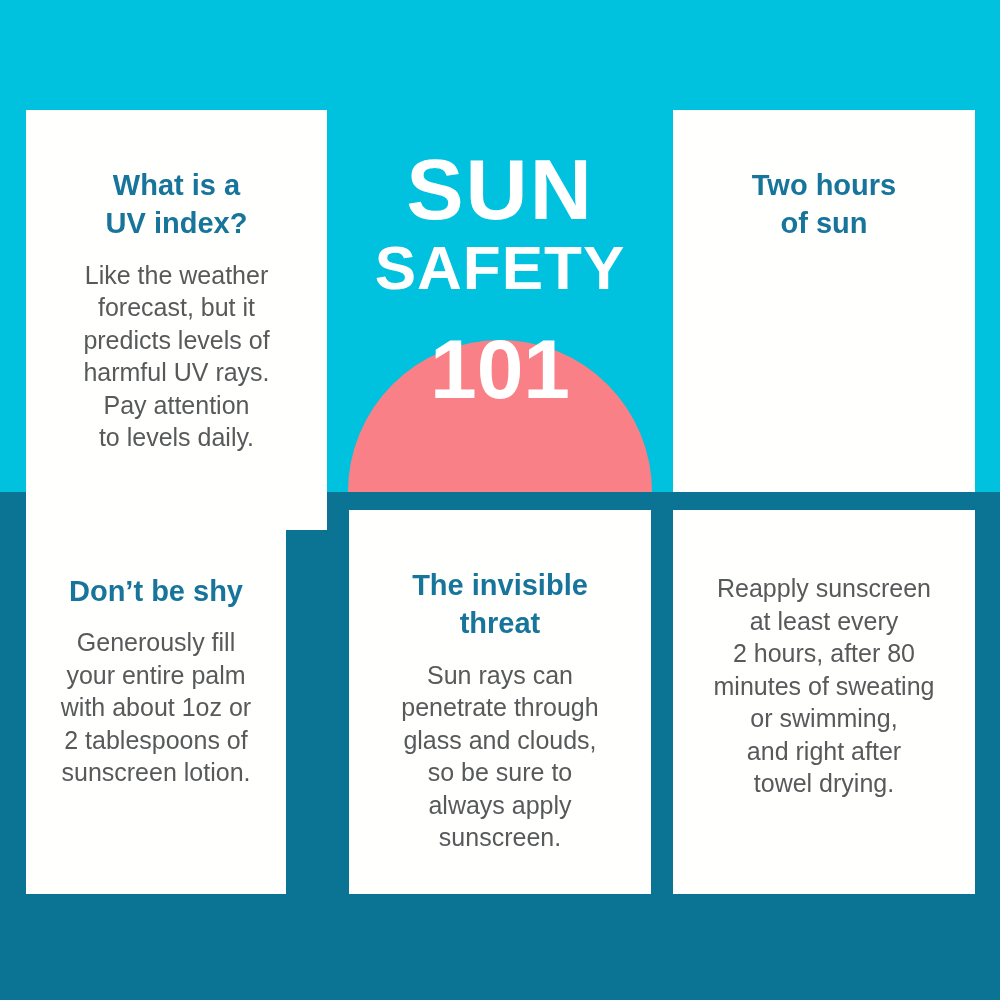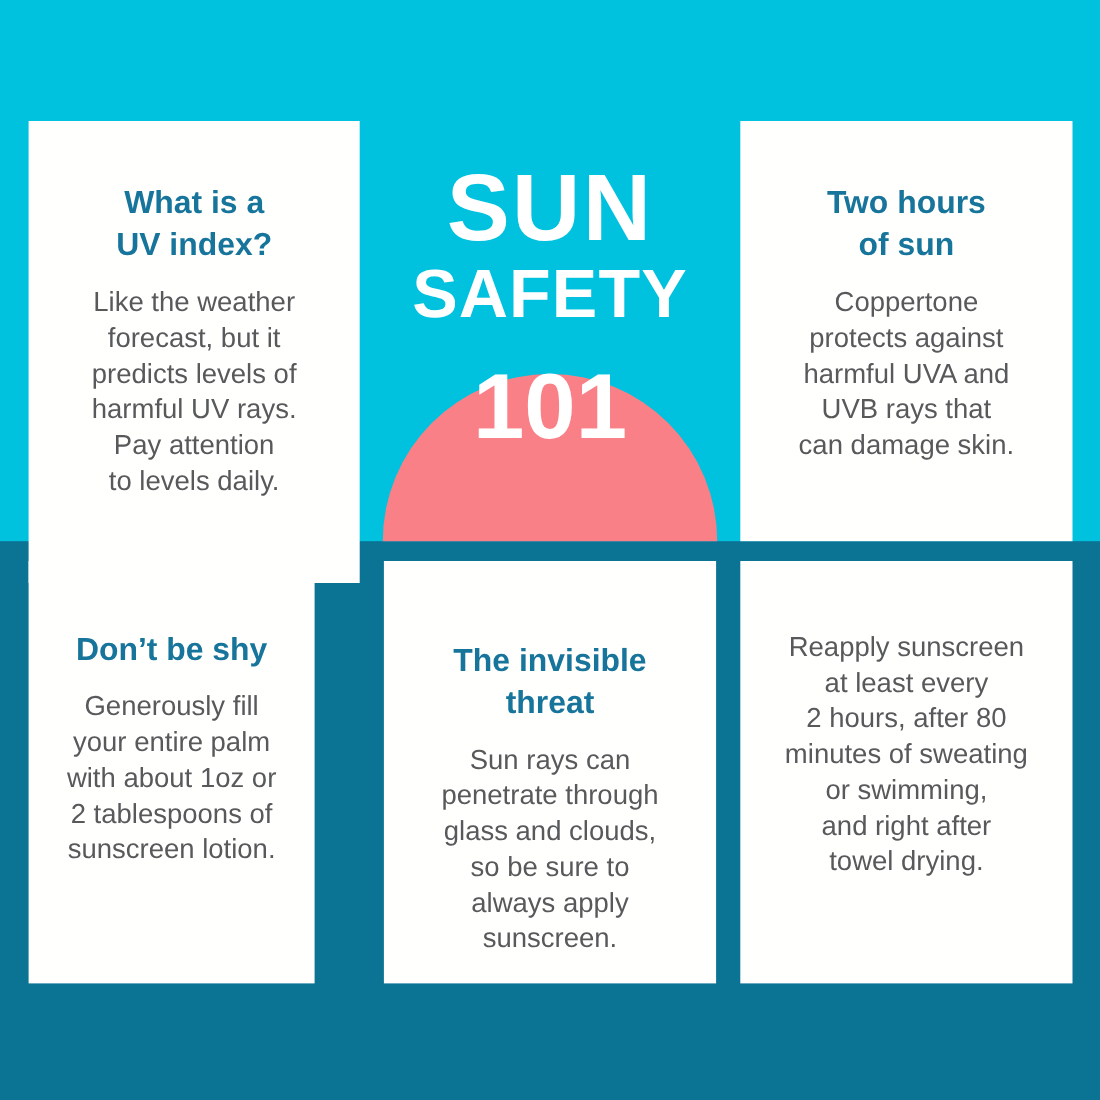--- a/index.html
+++ b/index.html
@@ -149,38 +149,33 @@
 forecast, but it
 predicts levels of
 harmful UV rays.
 Pay attention
 to levels daily.</p>
   </div>
 
   <div class="card" id="card-two-kinds">
     <p class="card-title" style="white-space: pre-line;">Two hours
 of sun</p>
-    <p class="card-body">Coppertone
-protects against
-harmful UVA and
-UVB rays that
-can damage skin.</p>
   </div>
 
   <div class="card" id="card-dont-be-shy">
     <p class="card-title" style="white-space: pre-line;">Don’t be shy</p>
     <p class="card-body">Generously fill
 your entire palm
 with about 1oz or
 2 tablespoons of
 sunscreen lotion.</p>
   </div>
 
   <div class="card" id="card-invisible">
-    <p class="card-title" style="white-space: pre-line; margin-top: 16px;">The invisible
+    <p class="card-title" style="white-space: pre-line;">The invisible
 threat</p>
     <p class="card-body">Sun rays can
 penetrate through
 glass and clouds,
 so be sure to
 always apply
 sunscreen.</p>
   </div>
 
   <div class="card" id="card-on-repeat">

